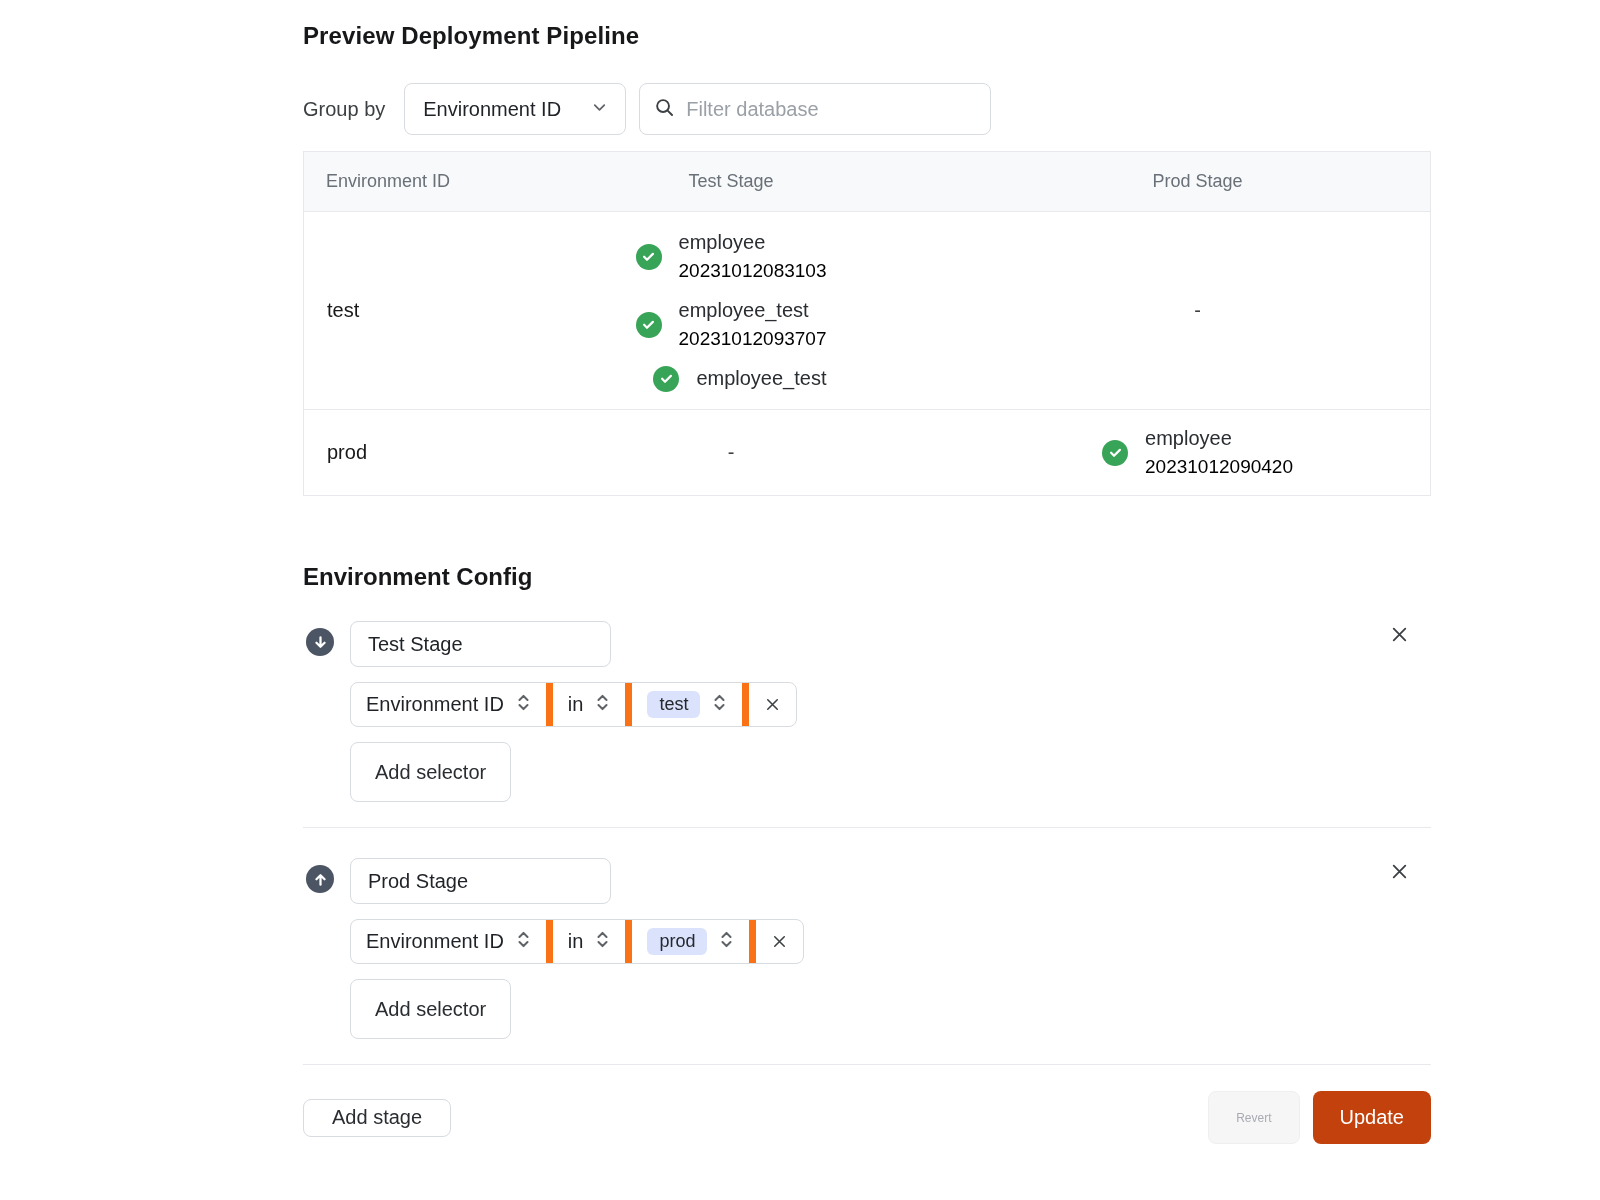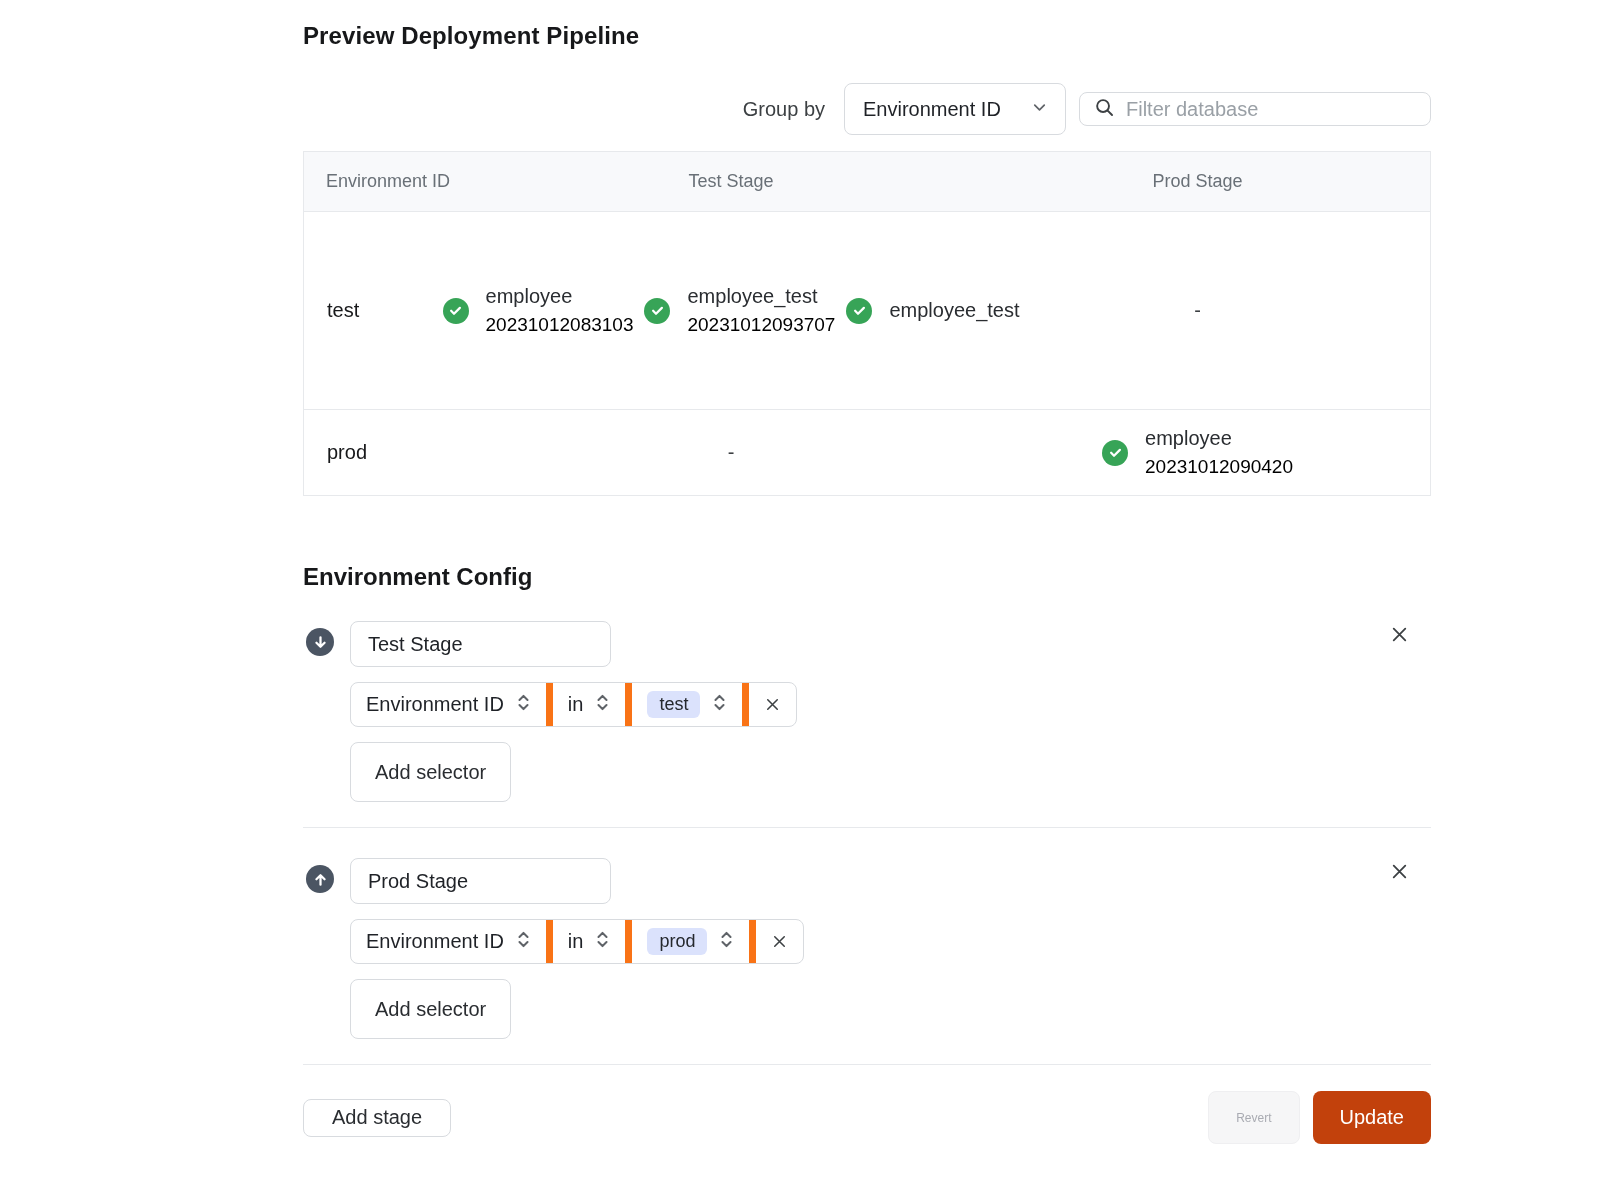--- a/index.html
+++ b/index.html
@@ -8,30 +8,30 @@
     width:1600px; height:1200px;
     font-family:"Liberation Sans","DejaVu Sans",sans-serif;
     color:#202124;
     overflow:hidden;
   }
   .content { width:1128px; margin-left:303px; padding-top:22px; }
 
   
   .page-title { font-size:24px; font-weight:700; color:#17181a; letter-spacing:.1px; }
 
-  .toolbar { margin-top:33px; display:flex; justify-content:flex-end; align-items:center; }
+  .toolbar { margin-top:33px; display:flex; align-items:center; }
   .groupby-label { font-size:20px; color:#3c4043; margin-right:19px; }
   .groupby-select {
     width:222px; height:52px; border:1px solid #d8dbdf; border-radius:8px;
     display:flex; align-items:center; justify-content:space-between;
     padding:0 16px 0 18px; background:#fff; cursor:pointer;
   }
   .groupby-select .val { font-size:20px; color:#1f2227; }
   .search-box {
-    width:352px; height:34px; border:1px solid #d8dbdf; border-radius:8px;
+    width:352px; height:52px; border:1px solid #d8dbdf; border-radius:8px;
     display:flex; align-items:center; padding:0 14px; margin-left:13px; background:#fff;
   }
   .search-box input {
     border:none; outline:none; font-size:20px; color:#1f2227; width:100%;
     margin-left:11px; font-family:inherit; background:transparent;
   }
   .search-box input::placeholder { color:#9aa0a6; }
 
   
   .tbl { margin-top:16px; border:1px solid #e7e9ec; }
@@ -45,21 +45,21 @@
   .th.center { text-align:center; }
   .tbl-row {
     display:grid; grid-template-columns:193px 468px 1fr; align-items:center;
   }
   .tbl-row + .tbl-row { border-top:1px solid #e7e9ec; }
   .row-test { height:197px; }
   .row-prod { height:86px; }
   .env-cell { padding-left:23px; font-size:20px; color:#17181a; }
   .stage-cell { display:flex; justify-content:center; }
   .dash { font-size:20px; color:#3c4043; text-align:center; }
-  .db-list { display:flex; flex-direction:row; gap:11px; align-items:center; }
+  .db-list { display:flex; flex-direction:column; gap:11px; align-items:flex-end; }
   .db-item { display:flex; align-items:center; gap:17px; }
   .check-circle {
     width:26px; height:26px; border-radius:50%; background:#37a457;
     display:flex; align-items:center; justify-content:center; flex:0 0 auto;
   }
   .db-name { font-size:20px; color:#2a2d31; line-height:29px; }
   .db-ver  { font-size:19px; color:#000000; line-height:28px; }
 
   
   .section-title { margin-top:67px; font-size:24px; font-weight:700; color:#17181a; }

